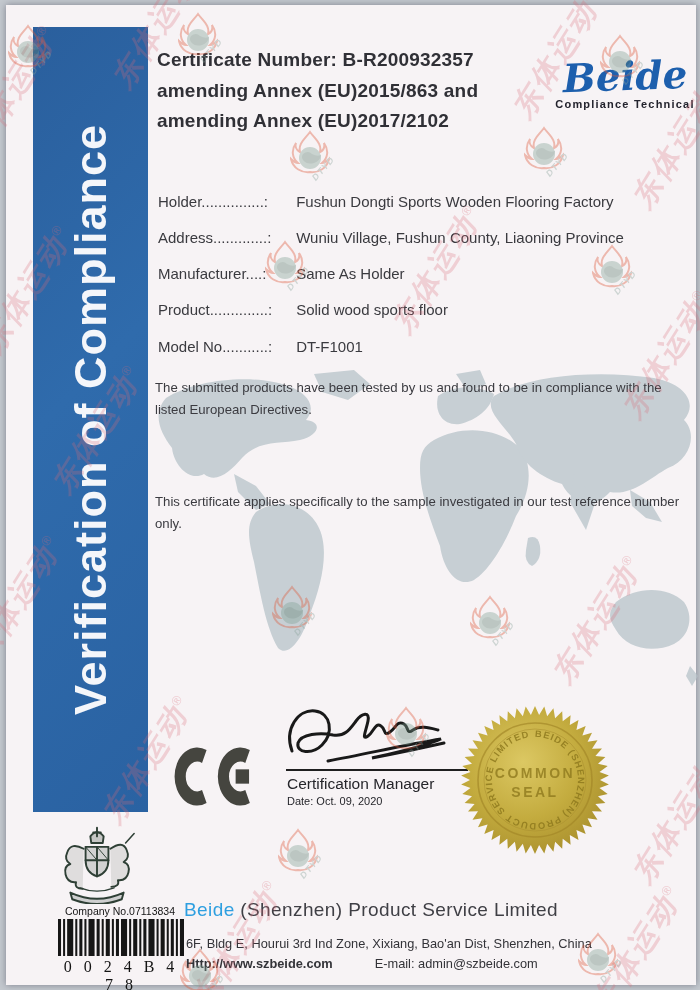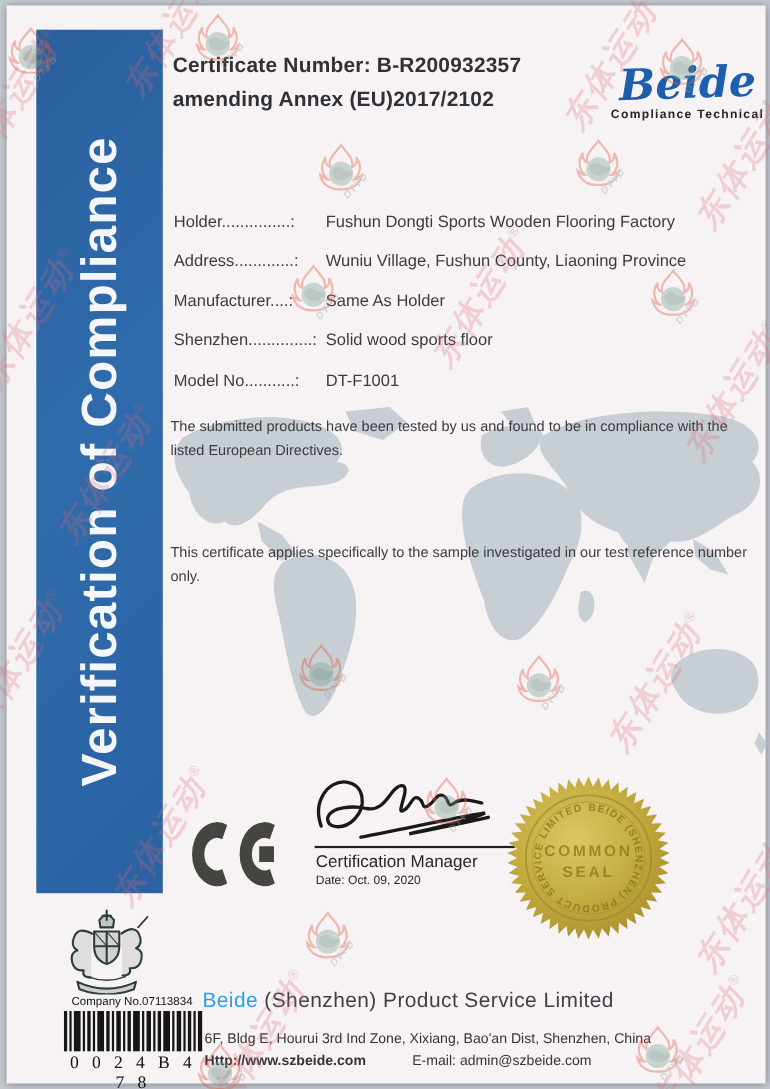--- a/index.html
+++ b/index.html
@@ -82,20 +82,21 @@
 
 <div class="stage">
   <div class="paper"></div>
 
   <div class="banner">
     <div class="banner-title">Verification of Compliance</div>
   </div>
 
   <div class="hdr">
     <div>Certificate Number: B-R200932357</div>
+    <div>amending Annex (EU)2015/863 and</div>
     <div>amending Annex (EU)2017/2102</div>
   </div>
 
   <div class="logo">
     <div class="logo-name">Beide</div>
     <div class="logo-sub">Compliance Technical</div>
   </div>
 
   <div class="field f0">
     <span class="lab">Holder...............:</span>
@@ -103,21 +104,21 @@
   </div>
   <div class="field f1">
     <span class="lab">Address.............:</span>
     <span>Wuniu Village, Fushun County, Liaoning Province</span>
   </div>
   <div class="field f2">
     <span class="lab">Manufacturer....:</span>
     <span>Same As Holder</span>
   </div>
   <div class="field f3">
-    <span class="lab">Shenzhen..............:</span>
+    <span class="lab">Product..............:</span>
     <span>Solid wood sports floor</span>
   </div>
   <div class="field f4">
     <span class="lab">Model No...........:</span>
     <span>DT-F1001</span>
   </div>
 
   <div class="para p0">The submitted products have been tested by us and found to be in compliance with the listed European Directives.</div>
   <div class="para p2">This certificate applies specifically to the sample investigated in our test reference number only.</div>
 

